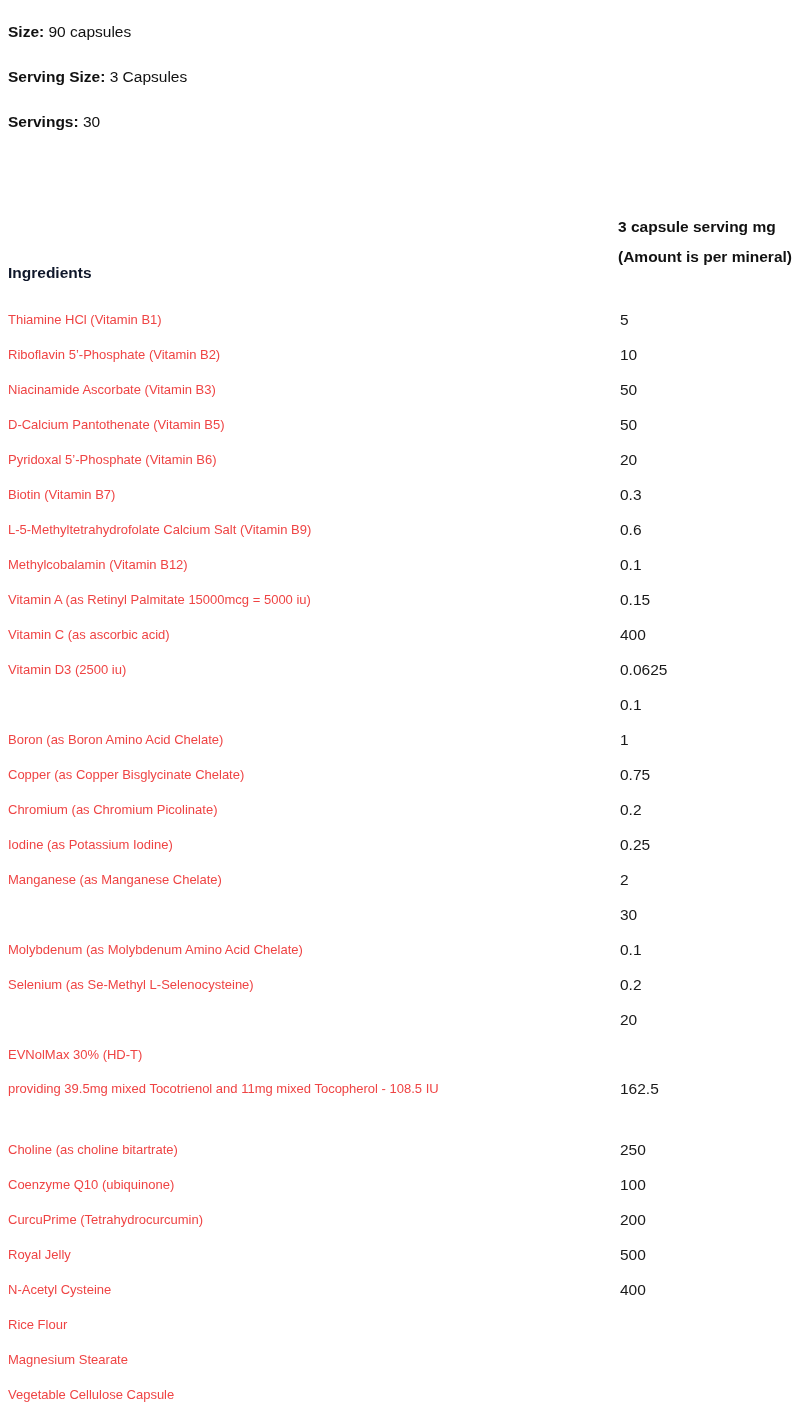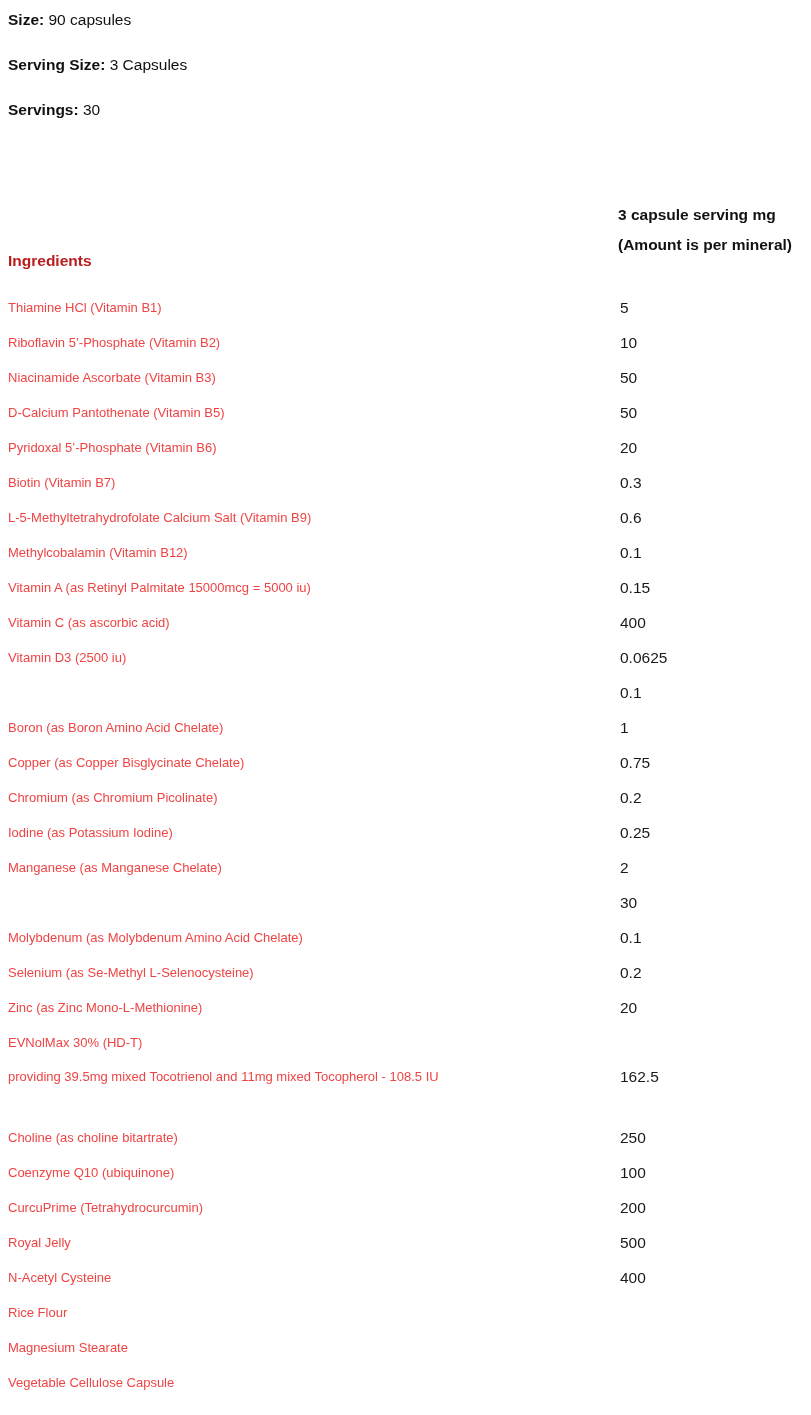--- a/index.html
+++ b/index.html
@@ -27,21 +27,21 @@
   
   .summary {
     padding: 0 0 0 8px;
   }
   .summary-line {
     font-size: 15.5px;
     line-height: 19px;
     color: #111111;
     white-space: nowrap;
   }
-  .summary-line:nth-child(1) { margin-top: 10px; }
+  .summary-line:nth-child(1) { margin-top: 22px; }
   .summary-line:nth-child(2) { margin-top: 26px; }
   .summary-line:nth-child(3) { margin-top: 26px; }
   .summary-label {
     font-weight: bold;
   }
   .summary-value {
     font-weight: normal;
   }
 
   
@@ -55,21 +55,21 @@
   .thead {
     position: relative;
     height: 102px;
   }
   .th-ingredients {
     position: absolute;
     left: 8px;
     top: 64px;
     font-size: 15.5px;
     font-weight: bold;
-    color: #b91c1c;
+    color: #0f172a;
     text-align: center;
   }
   .th-amount {
     position: absolute;
     left: 618px;
     top: 12px;
     width: 185px;
     font-size: 15.5px;
     font-weight: bold;
     color: #111111;
@@ -216,21 +216,20 @@
         </div>
         <div class="row">
           <div class="cell-name">Molybdenum (as Molybdenum Amino Acid Chelate)</div>
           <div class="cell-value">0.1</div>
         </div>
         <div class="row">
           <div class="cell-name">Selenium (as Se-Methyl L-Selenocysteine)</div>
           <div class="cell-value">0.2</div>
         </div>
         <div class="row">
-          <div class="cell-name">Zinc (as Zinc Mono-L-Methionine)</div>
           <div class="cell-value">20</div>
         </div>
         <div class="row">
           <div class="cell-name">EVNolMax 30% (HD-T)</div>
           <div class="cell-value"></div>
         </div>
         <div class="row wrap">
           <div class="cell-name">providing 39.5mg mixed Tocotrienol and 11mg mixed Tocopherol - 108.5 IU</div>
           <div class="cell-value">162.5</div>
         </div>

